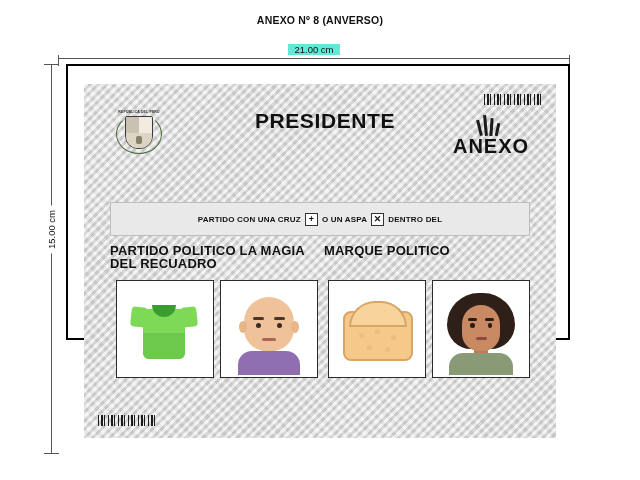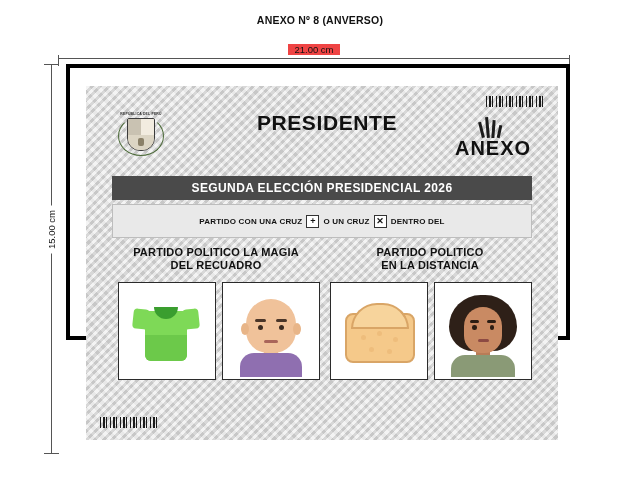--- a/index.html
+++ b/index.html
@@ -58,21 +58,21 @@
     position: absolute;
     top: 0;
     left: 0;
     width: 100%;
     text-align: center;
     font-size: 9.5px;
     color: #111;
     background: #fff;
   }
   .dim-top .label span {
-    background: #ef4444;
+    background: #5eead4;
     padding: 0 6px;
   }
 
   .dim-left {
     position: absolute;
     top: 64px;
     left: 34px;
     width: 26px;
     height: 390px;
   }
@@ -108,21 +108,21 @@
     padding: 0 4px;
   }
 
   
   .sheet {
     position: absolute;
     top: 64px;
     left: 66px;
     width: 504px;
     height: 276px;
-    border: 4px solid #000000;
+    border: 2px solid #000000;
     background: #ffffff;
     box-sizing: border-box;
   }
 
   
   .ballot {
     position: absolute;
     top: 18px;
     left: 16px;
     width: 472px;
@@ -297,22 +297,21 @@
     font-size: 9px;
     line-height: 9px;
     font-weight: bold;
   }
 
   
   .party {
     position: absolute;
     top: 160px;
     width: 208px;
-    text-align: center;
-    font-size: 11px;
+    font-size: 13px;
     font-weight: bold;
     line-height: 13px;
     letter-spacing: 0.2px;
     color: #111;
   }
   .party.left { left: 26px; }
   .party.right { left: 240px; }
 
   
   .boxrow {
@@ -423,40 +422,38 @@
             <i></i>
             <i></i>
             <i></i>
             <i></i>
           </div>
         <div class="word">ANEXO</div>
       </div>
 
     </div>
 
-    <div class="band">SEGUNDA ELECCIÓN PRESIDENCIAL 2026</div>
 
     <div class="instr">
       <div class="line1">
         <span>PARTIDO CON UNA CRUZ</span>
         <span class="glyphbox">+</span>
-        <span>O UN CRUZ</span>
+        <span>O UN ASPA</span>
         <span class="glyphbox">✕</span>
         <span>DENTRO DEL</span>
       </div>
     </div>
 
     <div class="party left">
       <div>PARTIDO POLITICO LA MAGIA</div>
       <div>DEL RECUADRO</div>
     </div>
 
     <div class="party right">
-      <div>PARTIDO POLITICO</div>
-      <div>EN LA DISTANCIA</div>
+      <div>MARQUE POLITICO</div>
     </div>
 
     <div class="boxrow">
 
       <div class="cell c1">
         <div class="tshirt">
           <div class="sl l"></div>
           <div class="sl r"></div>
           <div class="body"></div>
           <div class="shade"></div>

